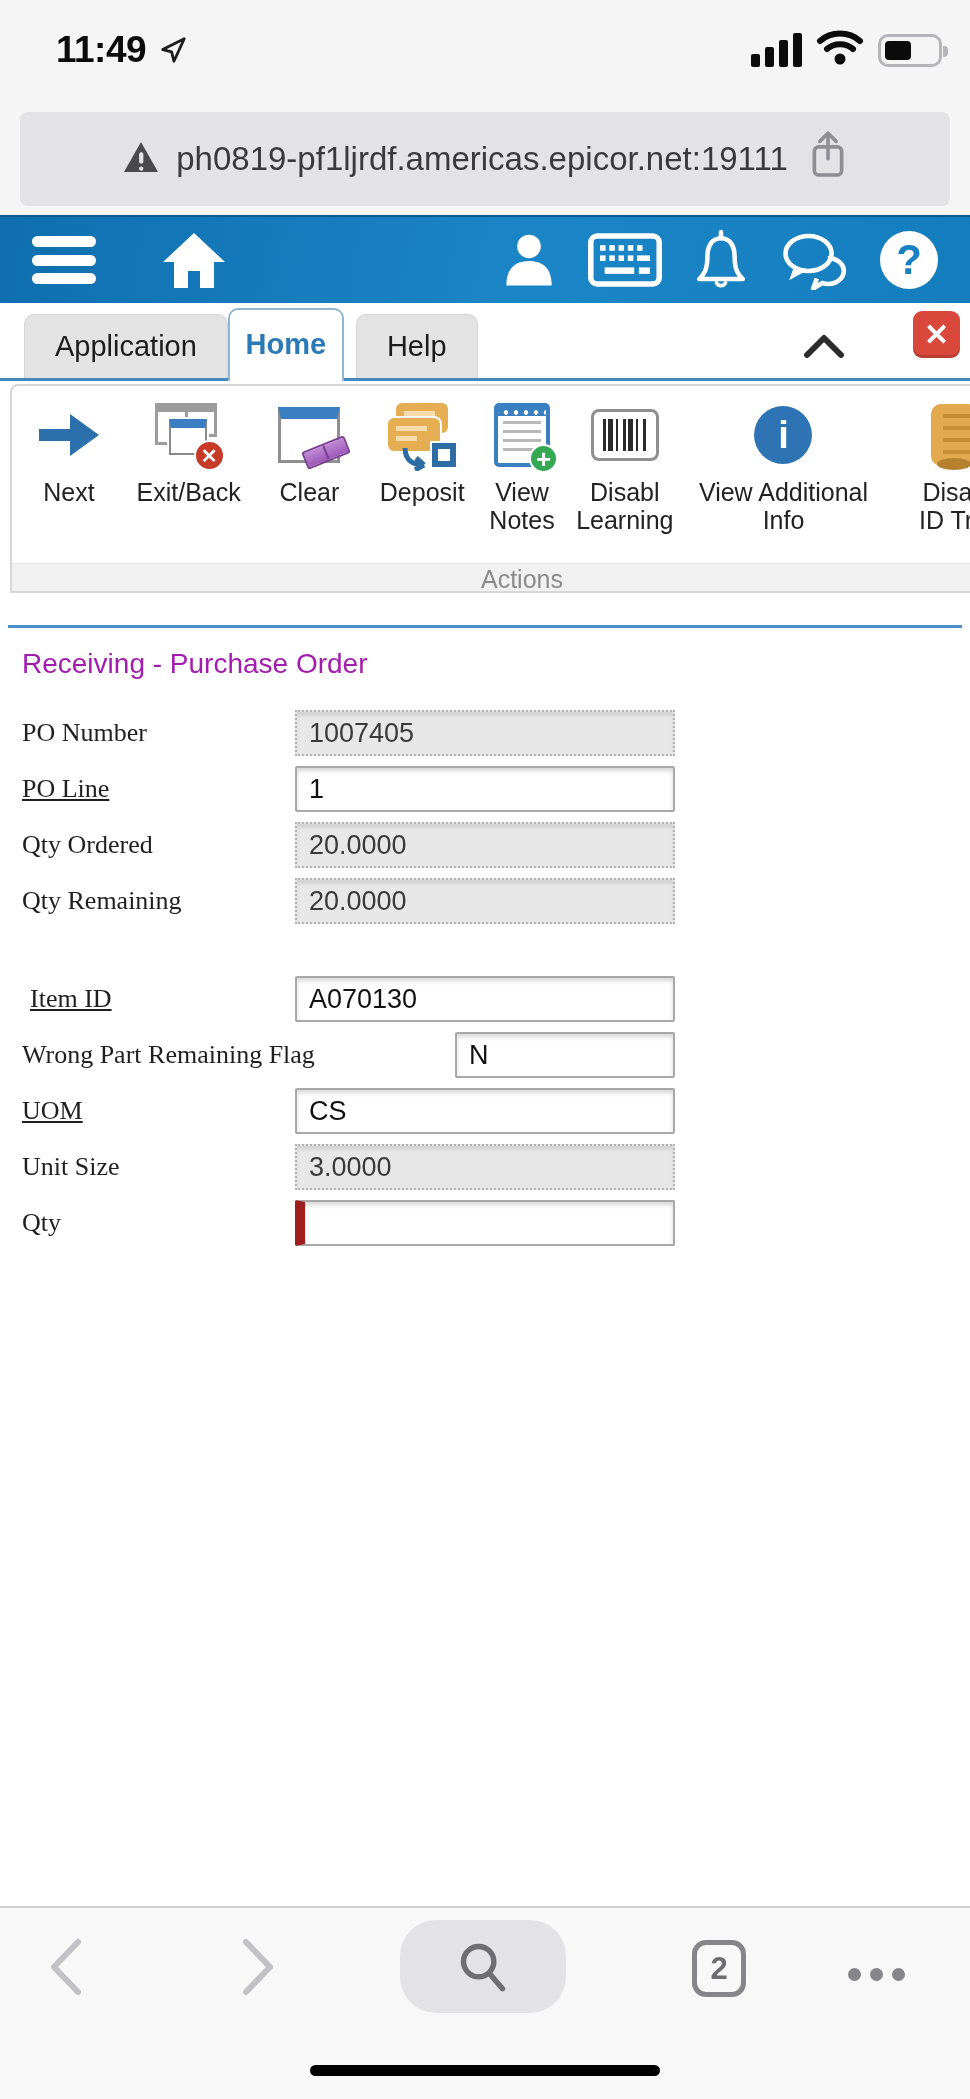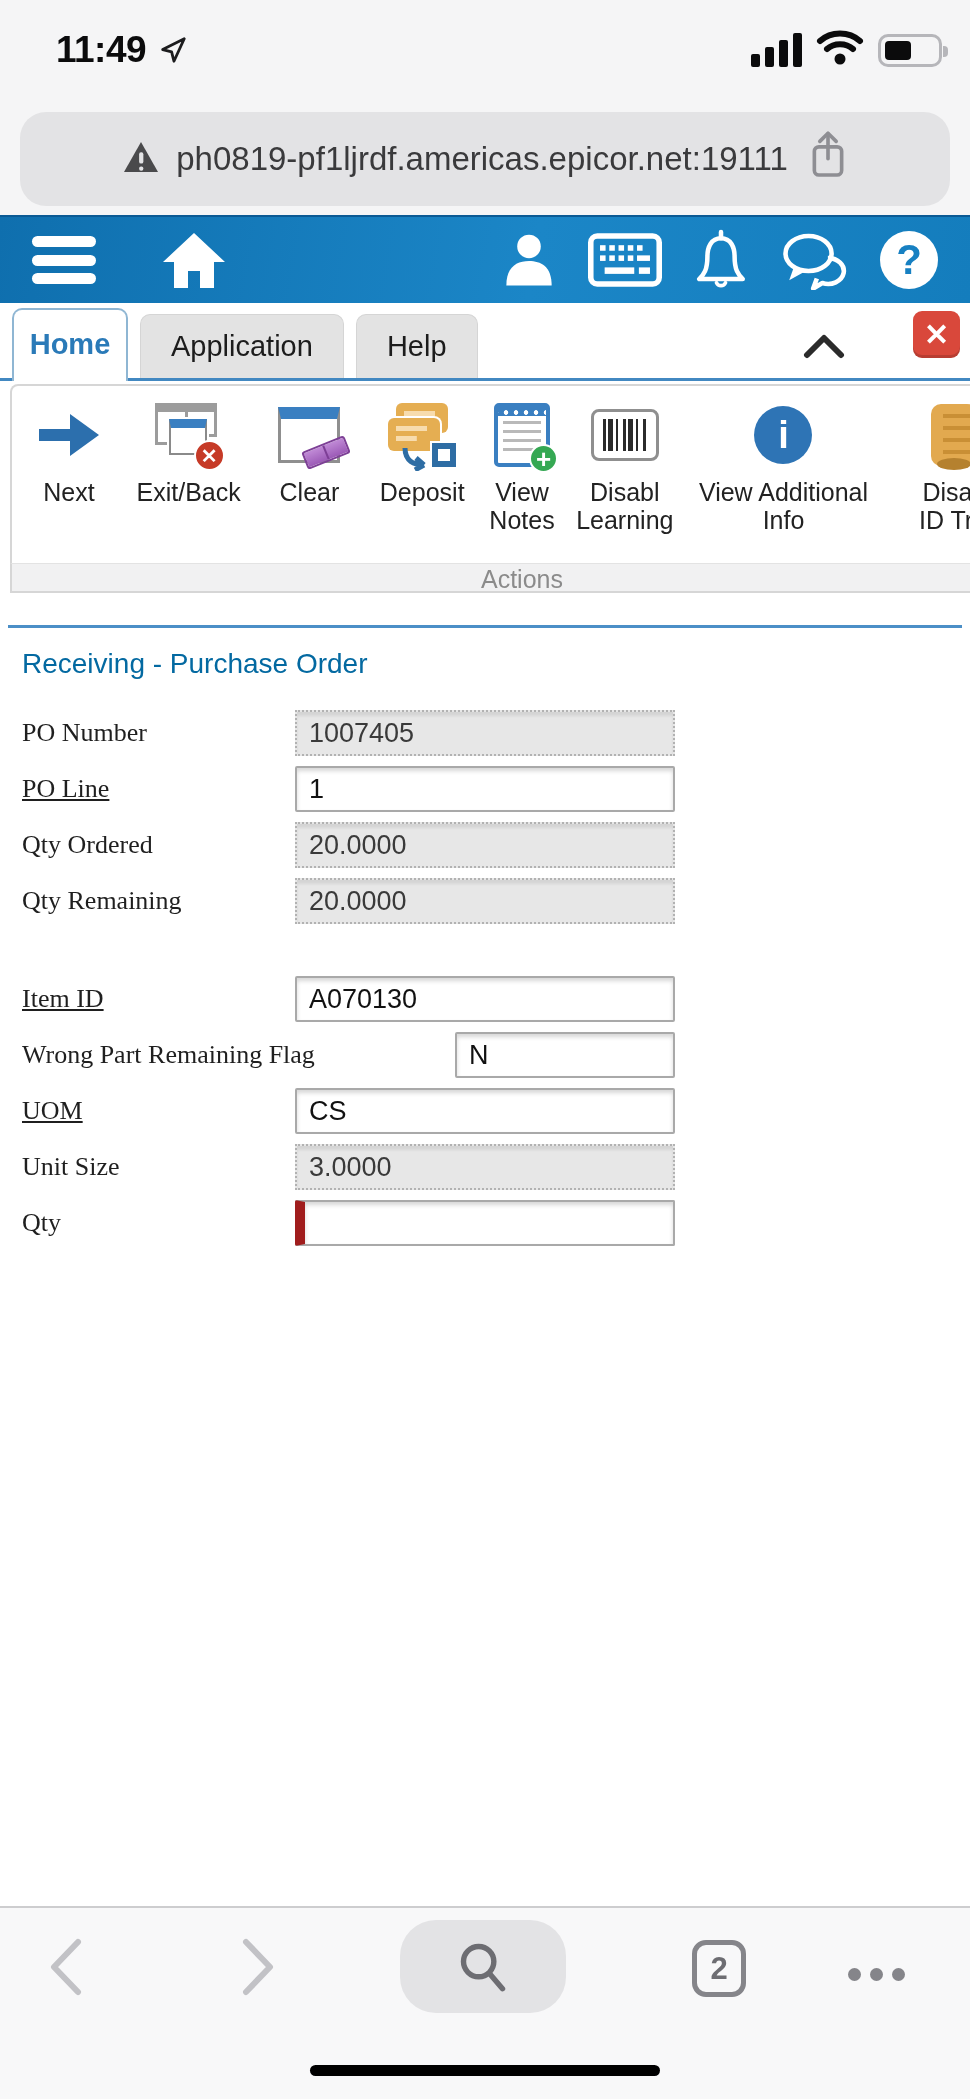--- a/index.html
+++ b/index.html
@@ -17,21 +17,21 @@
   .loc-icon { margin-left:12px; margin-top:4px; }
   .status-spacer { flex:1; }
   .sig-bars { display:flex; align-items:flex-end; gap:5px; margin-right:14px; }
   .sig-bars i { display:block; width:9px; background:#0b0b0c; border-radius:2px; }
   .wifi-icon { margin-right:14px; }
   .battery { position:relative; width:64px; height:33px; border:3px solid #b6b6ba; border-radius:10px; }
   .battery .fill { position:absolute; left:4px; top:4px; width:26px; height:19px; background:#0b0b0c; border-radius:4px; }
   .battery .cap { position:absolute; right:-9px; top:9px; width:5px; height:11px; background:#b6b6ba; border-radius:0 4px 4px 0; }
 
   .url-row { position:absolute; top:112px; left:20px; width:930px; height:94px;
-    background:#e3e3e5; border-radius:26px; display:flex; align-items:center; justify-content:center; gap:16px; }
+    background:#e3e3e5; border-radius:8px; display:flex; align-items:center; justify-content:center; gap:16px; }
   .url-text { font-size:33px; color:#3a3a3c; }
   .share-icon { margin-left:4px; margin-top:-4px; }
 
   
   .app-header { position:absolute; top:215px; left:0; width:970px; height:88px;
     background:linear-gradient(100deg,#0f6fae 0%,#1b86c7 55%,#147dbd 100%);
     border-top:2px solid #0b5a94; display:flex; align-items:center; padding:0 32px; }
   .hamburger { width:64px; height:48px; display:flex; flex-direction:column; justify-content:space-between; margin-right:36px; }
   .hamburger i { display:block; height:11px; background:#fff; border-radius:6px; }
   .hdr-spacer { flex:1; }
@@ -95,24 +95,24 @@
   .ic-barcode .bars { height:100%;
     background:repeating-linear-gradient(90deg,#2b2b2b 0 3px,transparent 3px 5px,#2b2b2b 5px 10px,transparent 10px 13px,#2b2b2b 13px 15px,transparent 15px 20px); }
   .ic-info { width:58px; height:58px; border-radius:50%; background:#2e74b5; color:#fff; font-size:38px; font-weight:800;
     display:flex; align-items:center; justify-content:center; }
   .ic-scroll { position:relative; width:52px; height:62px; background:#e2a94f; border-radius:10px 16px 14px 10px;
     background-image:repeating-linear-gradient(#c98f35 0 4px, transparent 4px 12px); background-size:70% 100%; background-position:12px 10px; background-repeat:no-repeat; }
   .ic-scroll:after { content:""; position:absolute; left:6px; bottom:-4px; width:34px; height:12px; background:#b5812f; border-radius:50%; }
 
   
   .content-rule { position:absolute; top:625px; left:8px; width:954px; height:3px; background:#4b8fc7; }
-  .page-title { position:absolute; top:648px; left:22px; font-size:28px; color:#0369a1; }
+  .page-title { position:absolute; top:648px; left:22px; font-size:28px; color:#a21caf; }
   .form { position:absolute; top:710px; left:22px; width:653px; }
   .frow { display:flex; align-items:center; height:46px; margin-bottom:10px; }
-  .gap-row { margin-top:52px; }
+  .gap-row { margin-top:52px;margin-left:8px; }
   .flabel { font-size:26px; color:#1f1f1f; flex:1;font-family:Liberation Serif, serif; }
   .flabel.link { text-decoration:underline; }
   .fvalue { width:380px; height:46px; font-size:27px; font-family:"Liberation Sans", sans-serif; padding:0 12px; margin-left:auto; }
   .fvalue.narrow { width:220px; }
   div.fvalue { display:flex; align-items:center; }
   .ro { background:#e7e7e7; border:2px dotted #b2b2b2; box-shadow:inset 0 4px 3px rgba(0,0,0,.08); color:#3a3a3a; }
   .ed { background:#fff; border:2px solid #a9a9a9; border-radius:2px; box-shadow:inset 0 3px 4px rgba(0,0,0,.16); color:#111; outline:none; }
   .required { border-left:10px solid #a01d1d; }
 
   
@@ -228,22 +228,22 @@
         <path d="M15 40 L10 54 L28 44 Z" fill="#fff"></path>
         <path d="M52 30 a17 14 0 1 1 -6 27 l-10 6 4 -11" fill="none" stroke="#fff" stroke-width="5" stroke-linejoin="round"></path>
       </svg>
     </span>
     <span class="hdr-icon">
         <span class="help-circle">?</span>
       </span>
   </div>
 
   <div class="tab-row">
+    <div class="tab inactive">Application</div>
     <div class="tab active">Home</div>
-    <div class="tab inactive">Application</div>
     <div class="tab inactive">Help</div>
     <div class="tab-tools">
       <span class="collapse-btn">
         <svg width="42" height="26" viewBox="0 0 42 26">
             <path d="M4 22 L21 5 L38 22" fill="none" stroke="#2b2b2b" stroke-width="6" stroke-linecap="round" stroke-linejoin="round"></path>
           </svg>
       </span>
       <span class="close-btn">✕</span>
     </div>
   </div>

